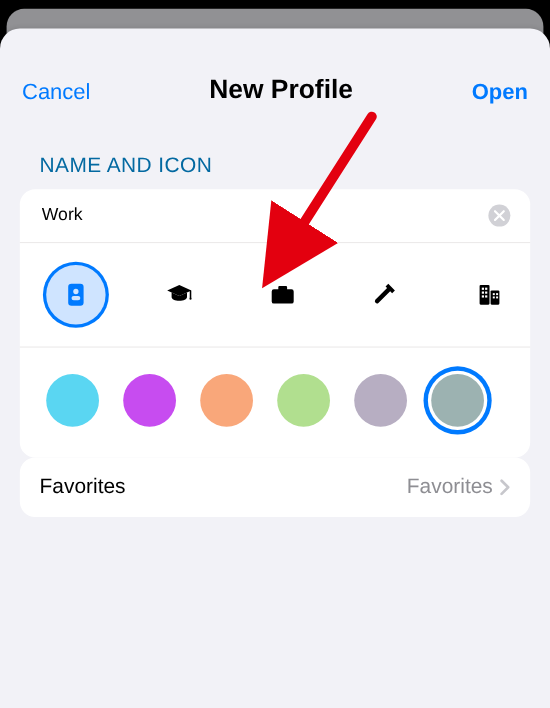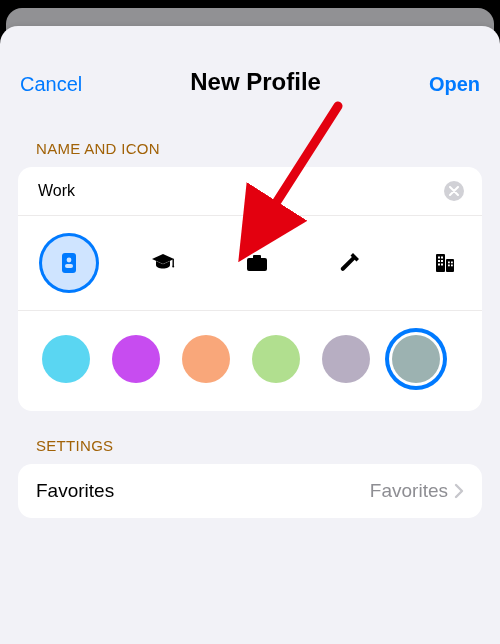--- a/index.html
+++ b/index.html
@@ -16,21 +16,21 @@
   }
   .nav{
     display:flex;align-items:flex-end;justify-content:space-between;
     padding:14px 20px 10px 20px;
     margin-top:28px;
   }
   .nav .btn{color:#007aff;font-size:20px;}
   .nav .btn.done{font-weight:600;}
   .nav .title{font-size:24px;font-weight:700;color:#000;}
   .section-label{
-    font-size:15px;color:#a16207;letter-spacing:.02em;
+    font-size:19px;color:#0369a1;letter-spacing:.02em;
     padding:34px 36px 10px 36px;
   }
   .card{
     background:#fff;border-radius:14px;margin:0 18px;
   }
   .name-row{
     display:flex;align-items:center;gap:10px;
     padding:14px 18px;border-bottom:1px solid #eceaea;
   }
   .name-input{
@@ -152,21 +152,20 @@
       <span class="swatch" style="background:#5ad6f2"></span>
       <span class="swatch" style="background:#c74cf0"></span>
       <span class="swatch" style="background:#f9a77a"></span>
       <span class="swatch" style="background:#b1df8f"></span>
       <span class="swatch" style="background:#b7aec2"></span>
       <span class="swatch selected" style="background:#9cb2b1"></span>
     </div>
 
   </div>
 
-  <div class="section-label" style="padding-top:26px">SETTINGS</div>
 
   <div class="card">
     <div class="list-row">
       <span class="label">Favorites</span>
       <span class="value">
         <span>Favorites</span>
         <svg class="chevron" viewBox="0 0 10 16">
             <path d="M2 2 L8 8 L2 14"></path>
           </svg>
       </span>

